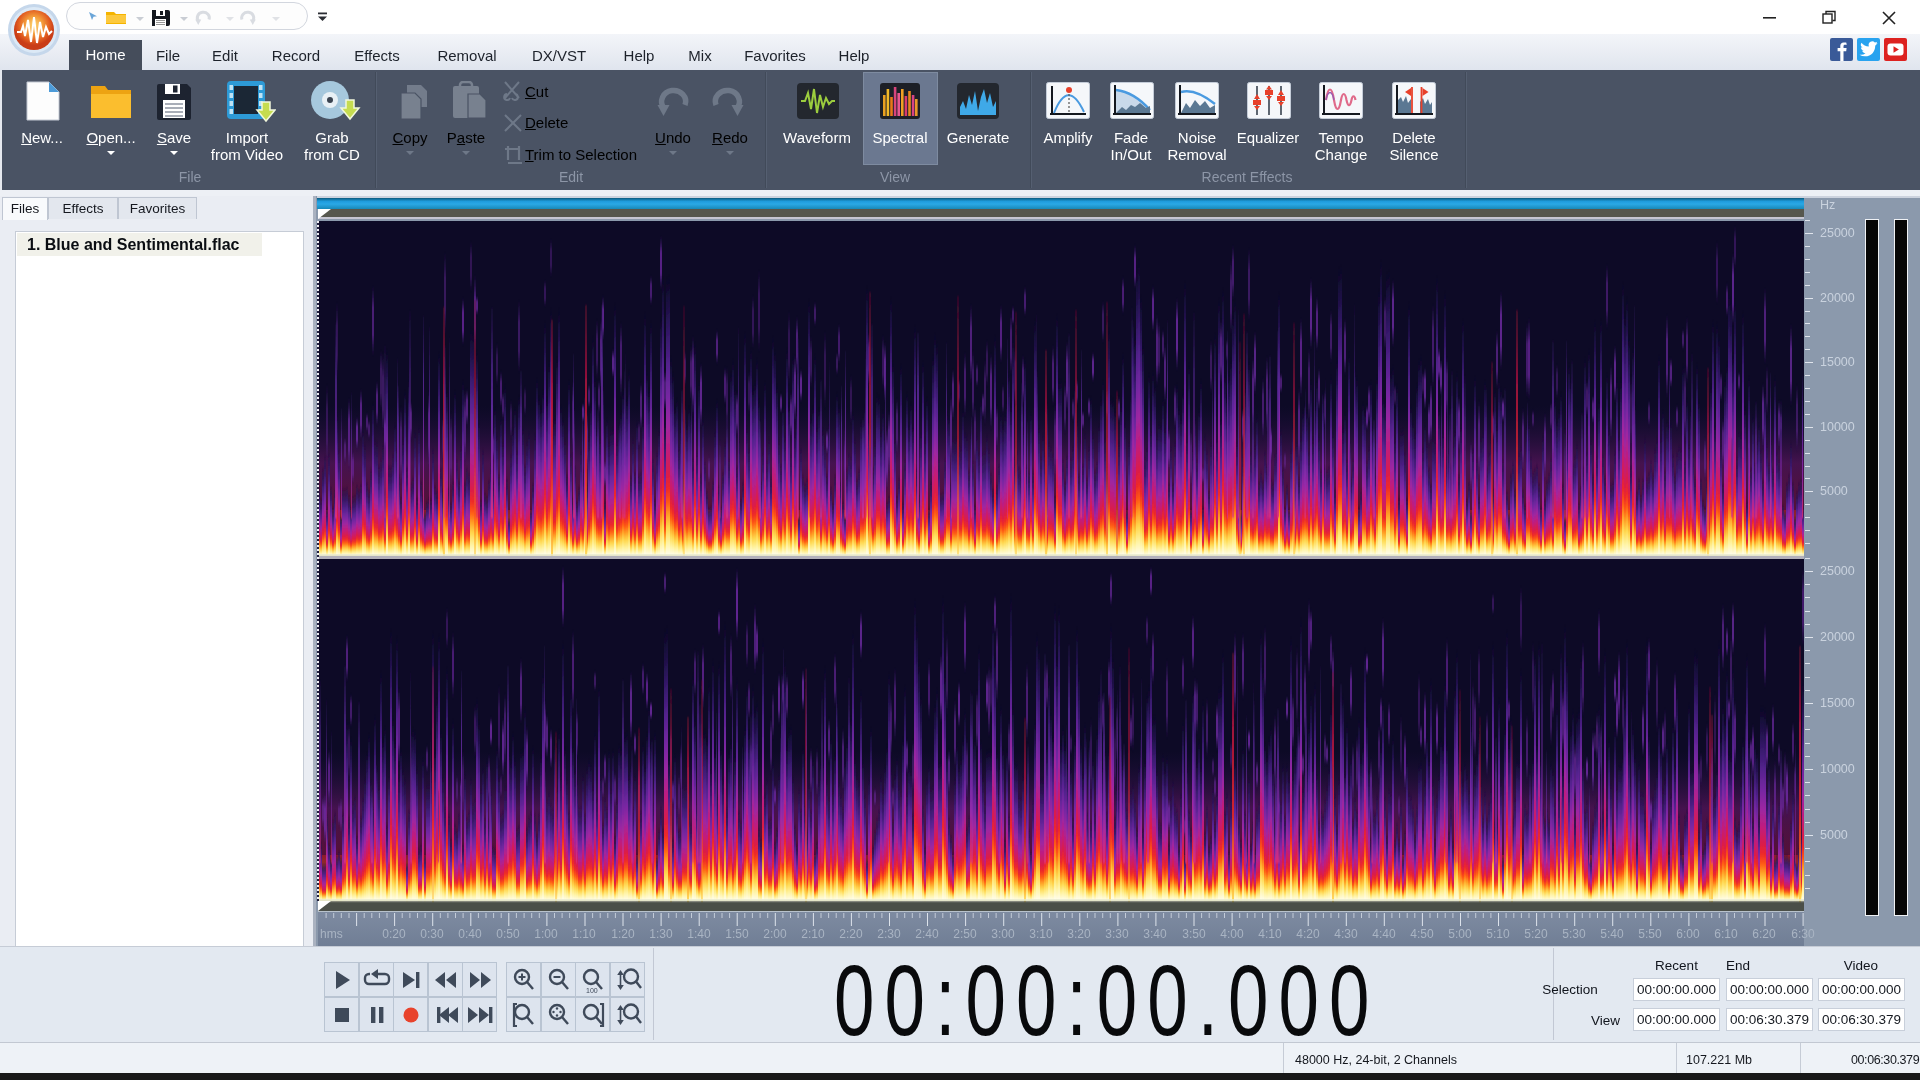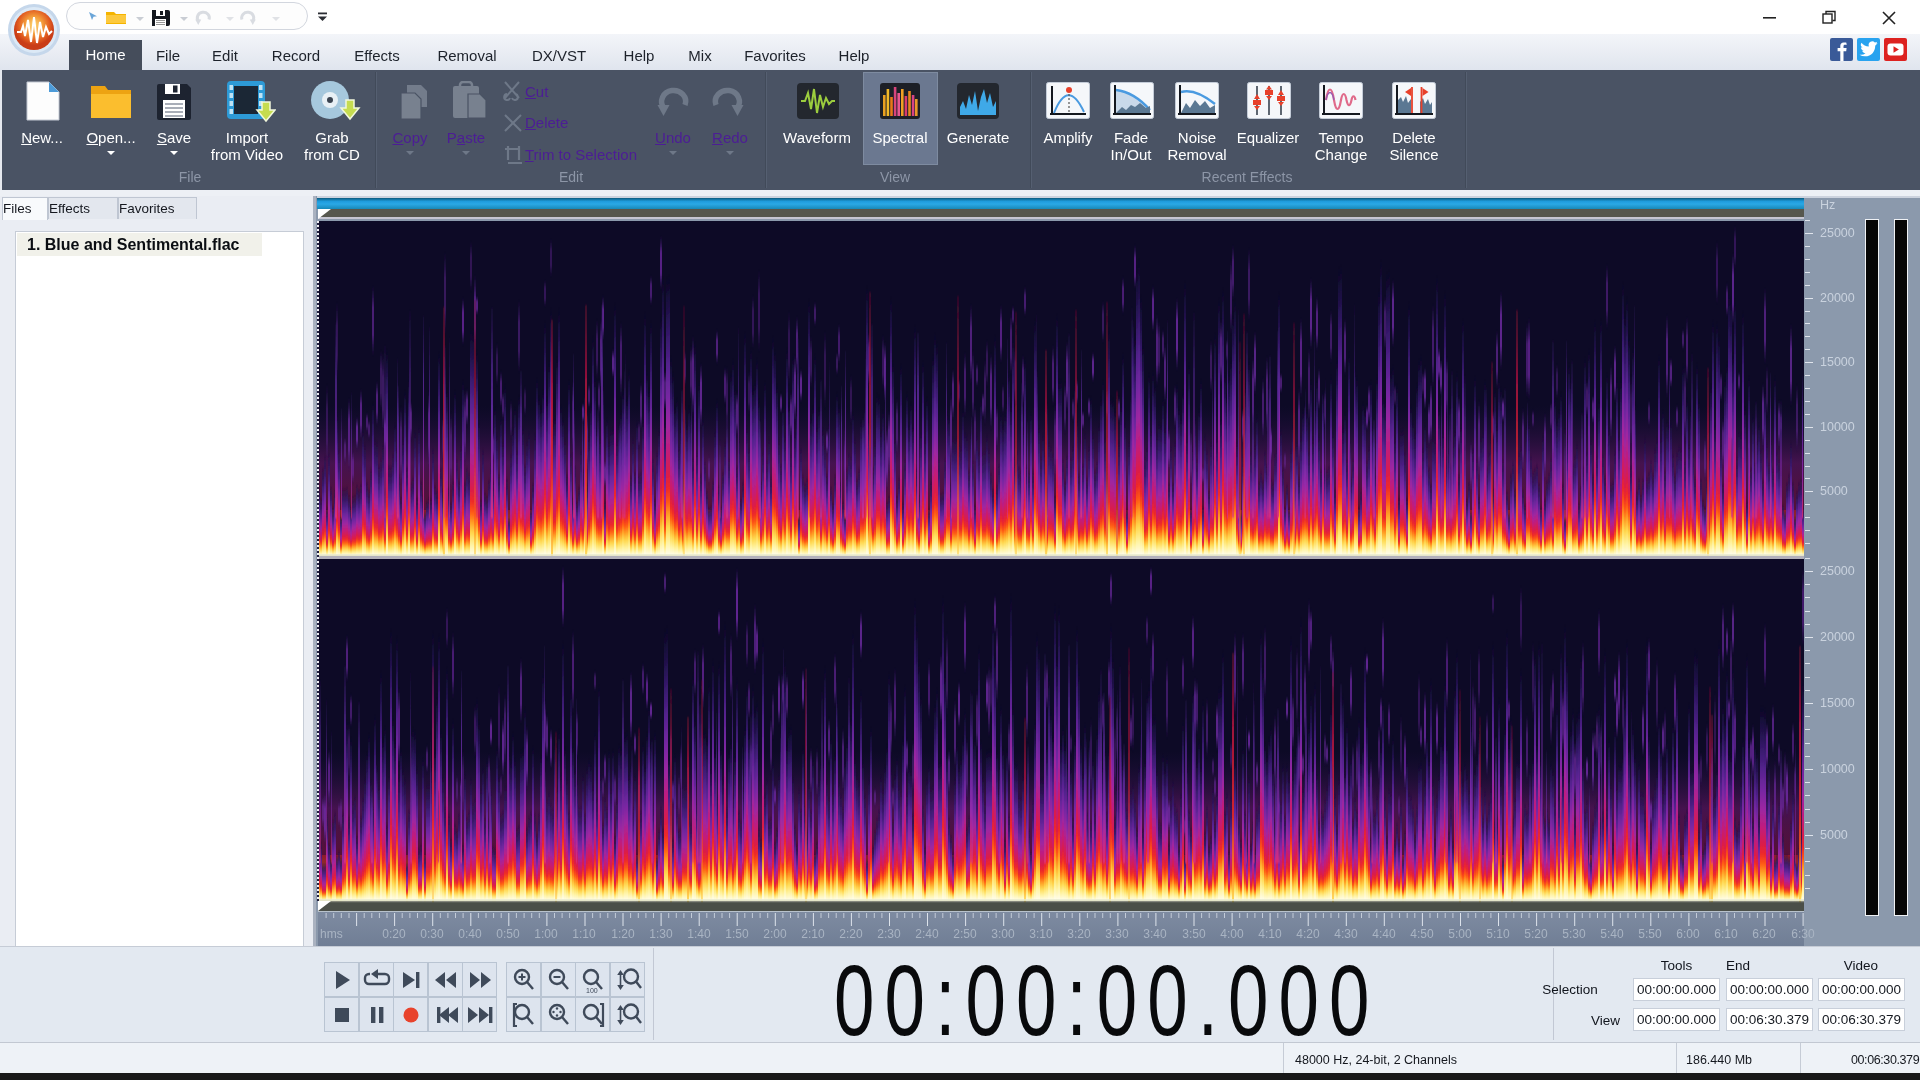--- a/index.html
+++ b/index.html
@@ -6,26 +6,26 @@
 #titlebar{left:0;top:0;width:1920px;height:34px;background:#fff}
 #qat{left:66px;top:2px;width:242px;height:28px;background:#fdfdfd;border:1px solid #d2d6de;border-radius:14px}
 #tabrow{left:0;top:34px;width:1920px;height:36px;background:linear-gradient(#f3f5f9,#e0e5ee)}
 .rtab{position:absolute;top:42px;height:28px;line-height:28px;font-size:15px;color:#1d222b;text-align:center}
 #hometab{left:69px;top:40px;width:73px;height:30px;background:#454d5b;color:#fff;line-height:30px}
 #ribbon{left:0;top:70px;width:1920px;height:120px;background:#4a5364}
 .glabel{position:absolute;top:169px;font-size:14px;color:#8d96a7;text-align:center}
 .gsep{position:absolute;top:72px;height:116px;width:1px;background:#414a59;box-shadow:1px 0 0 #555f71}
 .rlab{position:absolute;font-size:15px;color:#fff;text-align:center;line-height:17px}
 .rlab u{text-decoration:underline}
-.dis{color:#4c1d95}
+.dis{color:#000000}
 .darr{position:absolute;width:0;height:0;border-left:4px solid transparent;border-right:4px solid transparent;border-top:4px solid #fff}
 .darr.dis2{border-top-color:#6e7888}
 #strip{left:0;top:190px;width:1920px;height:6px;background:#edf0f5}
 #leftpanel{left:0;top:196px;width:316px;height:846px;background:#eaedf3}
-.ltab{position:absolute;top:197px;height:22px;font-size:13.5px;color:#15181f;text-align:left;line-height:22px;background:#e3e7ee;border:1px solid #bfc6d2;border-bottom:none}
+.ltab{position:absolute;top:197px;height:22px;font-size:13.5px;color:#15181f;text-align:center;line-height:22px;background:#e3e7ee;border:1px solid #bfc6d2;border-bottom:none}
 #listbox{left:15px;top:231px;width:289px;height:807px;background:#fff;border:1px solid #c6ccd6}
 #vdiv{left:313px;top:196px;width:3px;height:846px;background:#aab2c0}
 #mainbg{left:316px;top:196px;width:1604px;height:750px;background:#8b99ac}
 #ovtop{left:317px;top:196px;width:1603px;height:2px;background:#cdd3de}
 #ovbar{left:317px;top:198px;width:1487px;height:11px;background:linear-gradient(#0c5a7c,#1e9bdc 30%,#2aa8e6 55%,#1888b8)}
 #mk1{left:318px;top:209px;width:1486px;height:10px;background:#56574e;border-bottom:2px solid #c6c6d2}
 #mk2{left:318px;top:901px;width:1486px;height:11px;background:#4b4f48;border-bottom:1px solid #b8c2cc}
 .wedge{position:absolute;width:0;height:0;border-top:10px solid #fff;border-right:13px solid transparent}
 #cursor{left:317px;top:221px;width:2px;height:680px;background:repeating-linear-gradient(#f0f0f4 0 2px,#23203f 2px 4px)}
 #chdiv{left:318px;top:556px;width:1486px;height:3px;background:#b2b0ba}
@@ -2944,31 +2944,31 @@
         <path d="M25 18.5 L30 25"></path>
       </g>
       <g fill="#3f4a5a">
         <path d="M6.2 12 l3.3-5 3.3 5 z M6.2 22 l3.3 5 3.3-5 z"></path>
         <rect x="8.7" y="11" width="1.6" height="12"></rect>
       </g>
     </svg></div>
 <div class="abs" id="bigtime">
     <span>00:00:00.000</span>
   </div>
-<div class="flabel" style="left:1633px;top:958px;width:87px;text-align:center">Tools</div>
+<div class="flabel" style="left:1633px;top:958px;width:87px;text-align:center">Recent</div>
 <div class="flabel" style="left:1726px;top:958px;width:86px;">End</div>
 <div class="flabel" style="left:1818px;top:958px;width:86px;text-align:center">Video</div>
 <div class="flabel" style="left:1520px;top:982px;width:100px;text-align:center">Selection</div>
 <div class="flabel" style="left:1520px;top:1013px;width:100px;text-align:right">View</div>
 <div class="fbox" style="left:1633px;top:978px">00:00:00.000</div>
 <div class="fbox" style="left:1726px;top:978px">00:00:00.000</div>
 <div class="fbox" style="left:1818px;top:978px">00:00:00.000</div>
 <div class="fbox" style="left:1633px;top:1008px">00:00:00.000</div>
 <div class="fbox" style="left:1726px;top:1008px">00:06:30.379</div>
 <div class="fbox" style="left:1818px;top:1008px">00:06:30.379</div>
 
 <div class="abs" id="statusbar"></div>
 <div class="ssep" style="left:1283px"></div>
 <div class="ssep" style="left:1676px"></div>
 <div class="ssep" style="left:1800px"></div>
 <div class="stext" style="left:1295px">48000 Hz, 24-bit, 2 Channels</div>
-<div class="stext" style="left:1686px">186.440 Mb</div>
+<div class="stext" style="left:1686px">107.221 Mb</div>
 <div class="stext" style="left:1851px;letter-spacing:-0.4px">00:06:30.379</div>
 <div class="abs" id="blackstrip"></div>
 </body></html>

